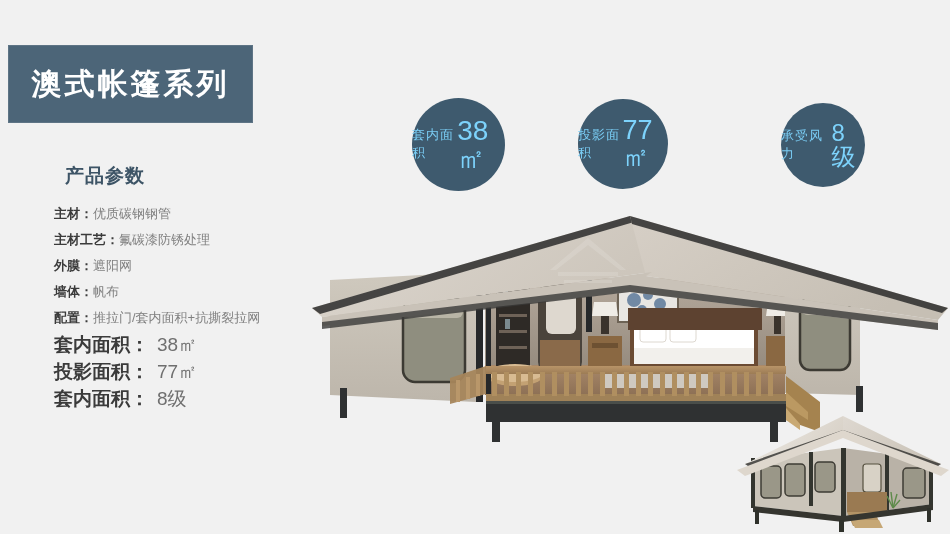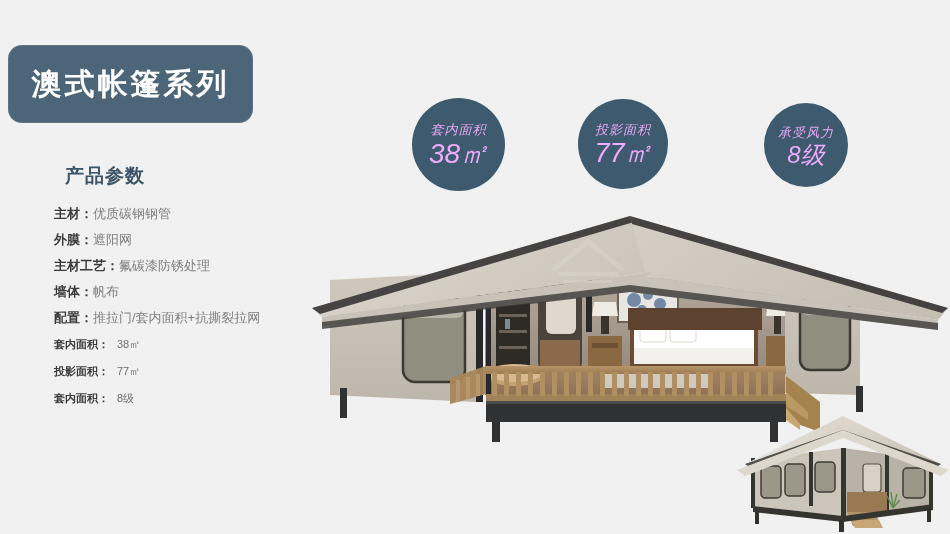--- a/index.html
+++ b/index.html
@@ -9,56 +9,56 @@
     font-family:"Liberation Sans","DejaVu Sans",sans-serif;
     position:relative;
   }
   .stage{position:absolute;inset:0;width:950px;height:534px;}
 
   
   .banner{
     position:absolute;left:8px;top:45px;width:245px;height:78px;
     background:#4c6578;
     box-shadow:inset 0 0 0 1px rgba(255,255,255,.10);
-    display:flex;align-items:center;justify-content:center;border-radius:14px;
+    display:flex;align-items:center;justify-content:center;
   }
   .banner-text{
     color:#ffffff;font-size:30px;font-weight:bold;letter-spacing:3px;
     white-space:nowrap;
   }
 
   
   .panel{position:absolute;left:54px;top:163px;width:300px;}
   .sec-title{
     color:#3d5466;font-size:19px;font-weight:bold;letter-spacing:1px;
     margin:0 0 12px 11px;
   }
   .sec-title.second{margin-top:30px;}
   .row{
     font-size:13px;line-height:26px;white-space:nowrap;color:#7a7a7a;
   }
   .row .k{color:#3b3b3b;font-weight:bold;}
   .row .v{color:#808080;}
-  .spec-row{font-size:11px;line-height:27px;white-space:nowrap;}
+  .spec-row{font-size:19px;line-height:27px;white-space:nowrap;}
   .spec-row .k{color:#3b3b3b;font-weight:bold;}
   .spec-row .v{color:#6f6f6f;margin-left:8px;}
 
   
   .circle{
     position:absolute;border-radius:50%;background:#3e5a6e;
-    display:flex;flex-direction:column;align-items:center;justify-content:center;
-    color:#f0abfc;box-sizing:border-box;font-style:italic;
+    display:flex;flex-direction:row;align-items:center;justify-content:center;
+    color:#7dd3fc;box-sizing:border-box;
   }
   .c-label{font-size:13px;letter-spacing:1px;opacity:.95;margin-bottom:1px;}
   .c-value{font-weight:normal;letter-spacing:0px;line-height:1;}
   #circle-1{left:412px;top:98px;width:93px;height:93px;}
   #circle-1 .c-value{font-size:28px;}
   #circle-2{left:578px;top:99px;width:90px;height:90px;}
   #circle-2 .c-value{font-size:27px;}
-  #circle-3{left:764px;top:103px;width:84px;height:84px;}
+  #circle-3{left:781px;top:103px;width:84px;height:84px;}
   #circle-3 .c-value{font-size:24px;}
 
   
   .tent-wrap{position:absolute;left:300px;top:180px;width:650px;height:290px;}
   .inset-wrap{position:absolute;left:735px;top:408px;width:215px;height:126px;}
   svg{display:block;overflow:visible;}
 
   .wm{opacity:.13;}
 </style>
 </head>
@@ -71,24 +71,24 @@
   </div>
 
   <div class="panel">
 
     <div class="sec-title">产品参数</div>
 
     <div class="row">
       <span class="k">主材：</span><span class="v">优质碳钢钢管</span>
     </div>
     <div class="row">
+      <span class="k">主材工艺：</span><span class="v">氟碳漆防锈处理</span>
+    </div>
+    <div class="row">
       <span class="k">外膜：</span><span class="v">遮阳网</span>
-    </div>
-    <div class="row">
-      <span class="k">主材工艺：</span><span class="v">氟碳漆防锈处理</span>
     </div>
     <div class="row">
       <span class="k">墙体：</span><span class="v">帆布</span>
     </div>
     <div class="row">
       <span class="k">配置：</span><span class="v">推拉门/套内面积+抗撕裂拉网</span>
     </div>
 
 
     <div class="spec-row">

